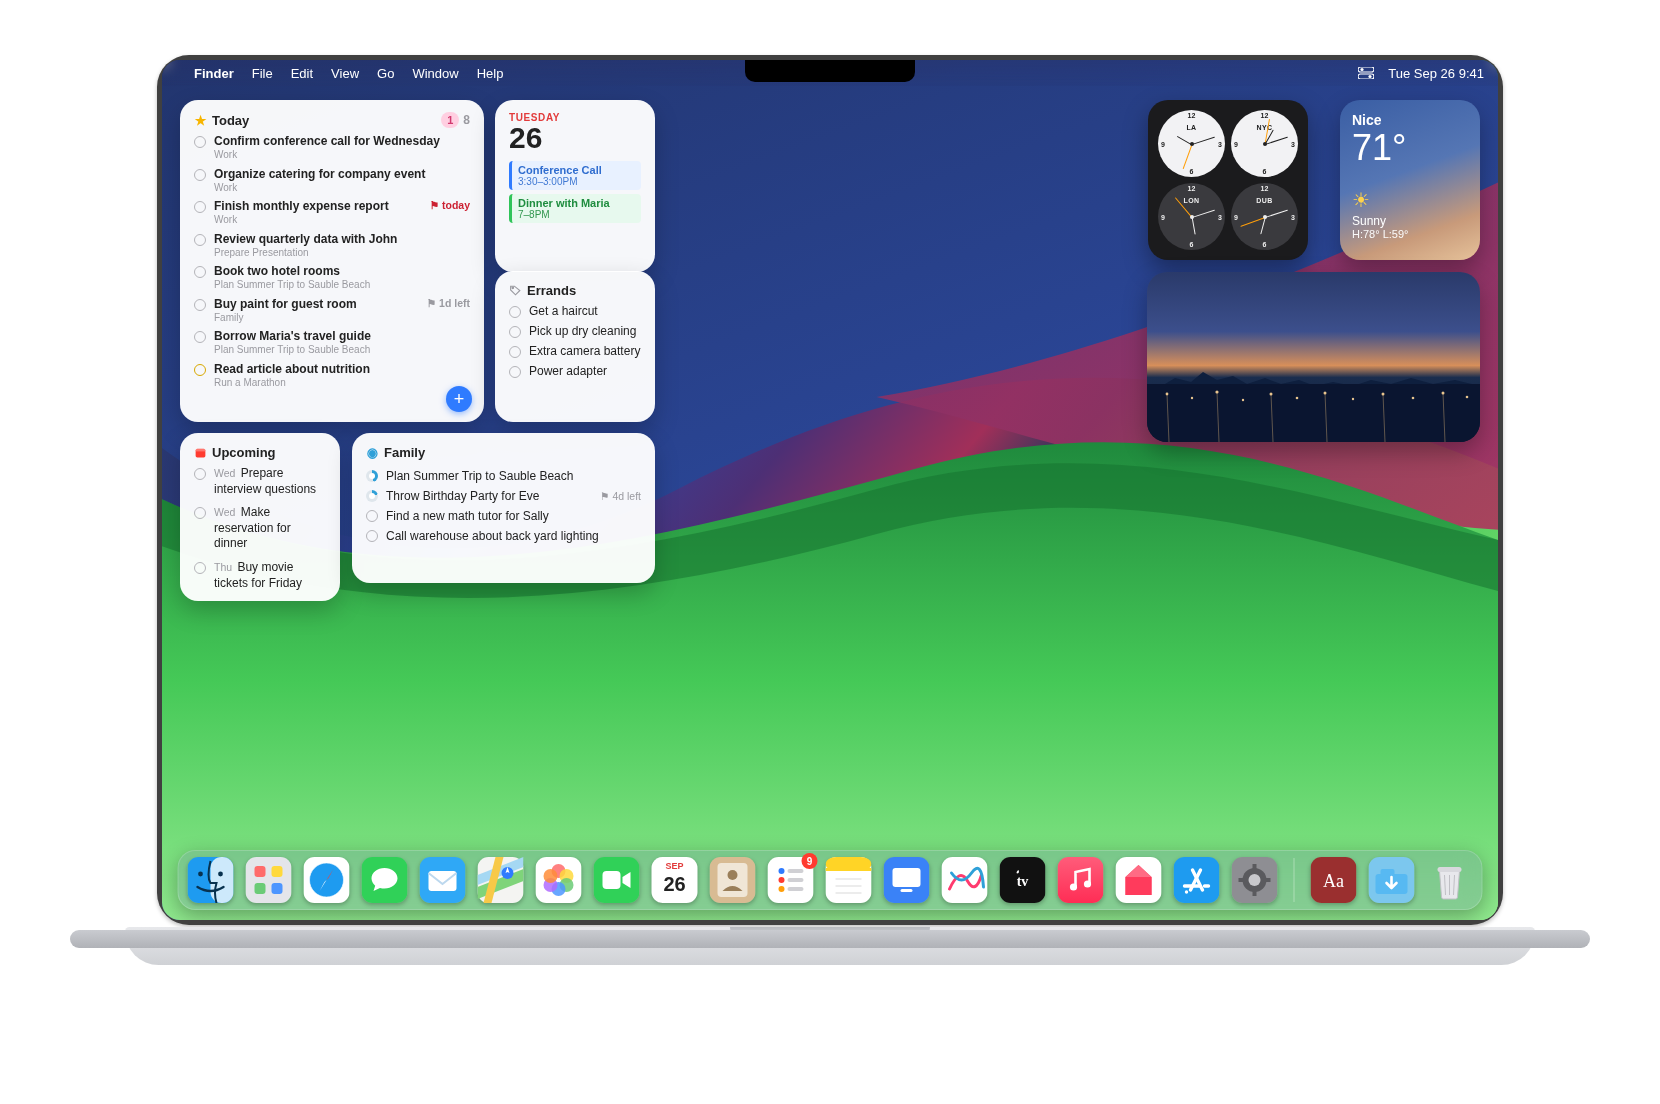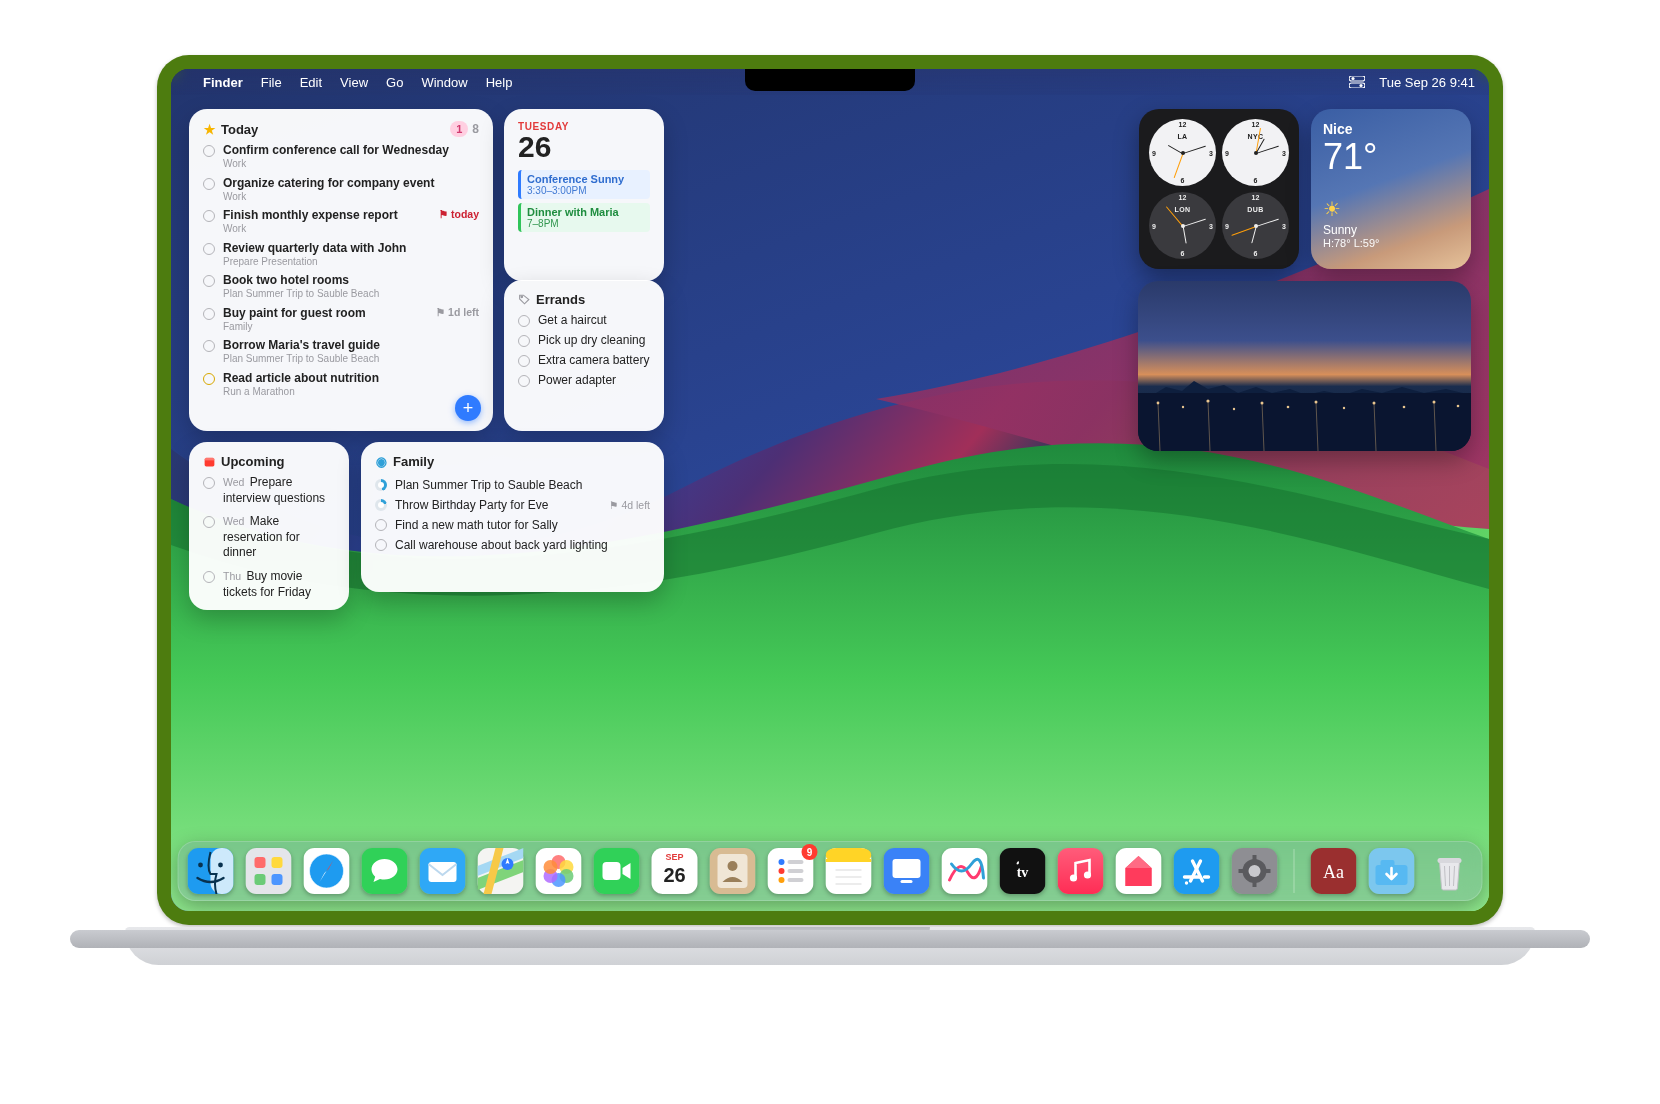--- a/index.html
+++ b/index.html
@@ -1,20 +1,20 @@
 <!DOCTYPE html>
 <html><head>
 <meta charset="utf-8">
 <style>
 * { box-sizing: border-box; margin: 0; padding: 0; }
 html,body { width:1660px; height:1104px; background:#fff; font-family:-apple-system,"SF Pro Text","Helvetica Neue",Arial,sans-serif; }
 
 .stage{position:relative;width:1660px;height:1104px;}
 .laptop{position:absolute;left:135px;top:55px;width:1390px;height:910px;}
-.bezel{position:absolute;inset:0 22px 40px 22px;border-radius:32px;background:#4d7c0f;padding:14px;box-shadow:0 2px 4px rgba(0,0,0,.25);}
+.bezel{position:absolute;inset:0 22px 40px 22px;border-radius:32px;background:#404040;padding:5px;box-shadow:0 2px 4px rgba(0,0,0,.25);}
 .screen{position:relative;width:100%;height:100%;border-radius:18px;overflow:hidden;background:linear-gradient(130deg,#23305c 0%,#2c3b7b 22%,#2e49a7 34%,#4d2f75 46%,#a12f59 55%,#2b375c 60%,#1f7a3e 64%,#3abf4e 75%,#6fdc6f 88%,#8de889 100%);}
 .desktop-swoosh{position:absolute;inset:0;pointer-events:none;}
 .desktop-swoosh svg{width:100%;height:100%;display:block;}
 .notch{position:absolute;top:0;left:50%;transform:translateX(-50%);width:170px;height:22px;background:#000;border-radius:0 0 10px 10px;z-index:60;}
 .base{position:absolute;left:-10px;right:-10px;bottom:0;height:38px;border-radius:6px 6px 46px 46px;background:linear-gradient(#e7e8eb,#cfd1d5);}
 .base::before{content:"";position:absolute;left:50%;top:0;transform:translateX(-50%);width:200px;height:12px;border-radius:0 0 14px 14px;background:linear-gradient(#b7b9be,#d7d9dd);}
 .foot{position:absolute;left:70px;right:70px;top:930px;height:18px;border-radius:10px;background:linear-gradient(#c9cbd0,#b0b2b7);}
 
 .menubar{position:absolute;top:0;left:0;right:0;height:26px;padding:0 14px;display:flex;align-items:center;gap:18px;color:#fff;font-size:13px;font-weight:500;background:linear-gradient(rgba(40,48,100,.35),rgba(40,48,100,.1));backdrop-filter:blur(6px);z-index:55;}
 .menubar .apple{font-size:14px;opacity:.95}
@@ -66,21 +66,21 @@
 .clock .n12{top:2px;left:0;right:0;text-align:center}
 .clock .n6{bottom:2px;left:0;right:0;text-align:center}
 .clock .n3{right:3px;top:50%;transform:translateY(-50%)}
 .clock .n9{left:3px;top:50%;transform:translateY(-50%)}
 .hand{position:absolute;left:50%;top:50%;transform-origin:0 50%;height:1.4px;background:currentColor;border-radius:2px}
 .hand.hr{width:17px}
 .hand.mn{width:24px}
 .hand.sc{width:26px;height:1px;background:#ff9f0a}
 .pivot{position:absolute;left:50%;top:50%;width:4px;height:4px;margin:-2px 0 0 -2px;border-radius:50%;background:currentColor}
 
-.weather{position:absolute;width:160px;height:160px;border-radius:20px;padding:12px;color:#fff;background:linear-gradient(160deg,#3a5ea4 0%,#5576b4 45%,#c89a7a 78%,#e6c29a 100%);box-shadow:0 10px 24px rgba(0,0,0,.3)}
+.weather{position:absolute;width:140px;height:160px;border-radius:20px;padding:12px;color:#fff;background:linear-gradient(160deg,#3a5ea4 0%,#5576b4 45%,#c89a7a 78%,#e6c29a 100%);box-shadow:0 10px 24px rgba(0,0,0,.3)}
 .weather .loc{font-weight:600;font-size:14px}
 .weather .temp{font-size:36px;font-weight:400;line-height:1.1}
 .weather .sun{margin-top:20px;font-size:20px;color:#ffd24a}
 .weather .cond{font-size:12px;margin-top:2px}
 .weather .hl{font-size:11px;opacity:.95}
 
 .photo-widget{position:absolute;width:333px;height:170px;border-radius:20px;overflow:hidden;box-shadow:0 10px 24px rgba(0,0,0,.3);background:linear-gradient(to bottom,#2a3a6a 0%,#3c4f8c 35%,#d78f5a 55%,#1a2d4e 62%,#0d1a33 100%)}
 .photo-widget .skyline{position:absolute;bottom:42px;left:0;right:0;height:40px}
 .photo-widget .lights{position:absolute;bottom:0;left:0;right:0;height:58px}
 
@@ -216,21 +216,21 @@
     </div>
             </div>
           <div class="add-btn">+</div>
         </div>
 
         <div class="widget" style="left:333px;top:40px;width:160px;height:172px">
           <div class="cal-day-label">TUESDAY</div>
           <div class="cal-day-num">26</div>
           <div class="cal-events" id="cal-events">
               <div class="cal-ev ev-blue">
-                <div class="cal-ev-t">Conference Sunny</div>
+                <div class="cal-ev-t">Conference Call</div>
                 <div class="cal-ev-s">3:30–3:00PM</div>
               </div>
               <div class="cal-ev ev-green">
                 <div class="cal-ev-t">Dinner with Maria</div>
                 <div class="cal-ev-s">7–8PM</div>
               </div>
             </div>
         </div>
 
         <div class="widget" style="left:333px;top:211px;width:160px;height:151px">

